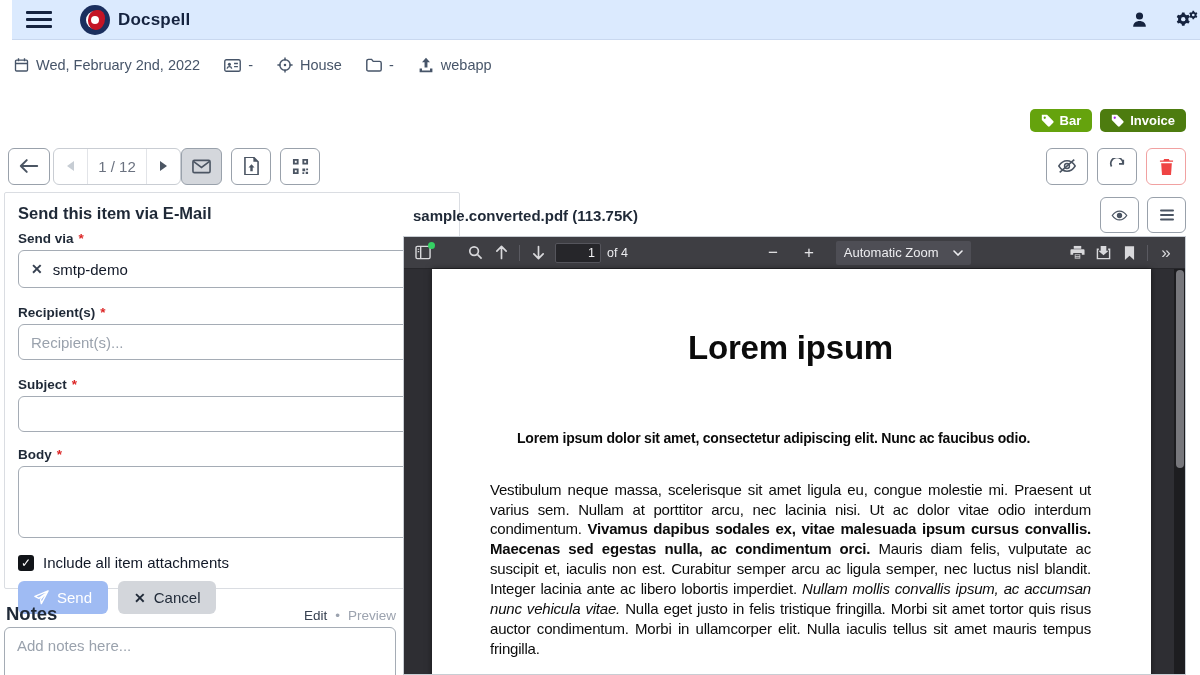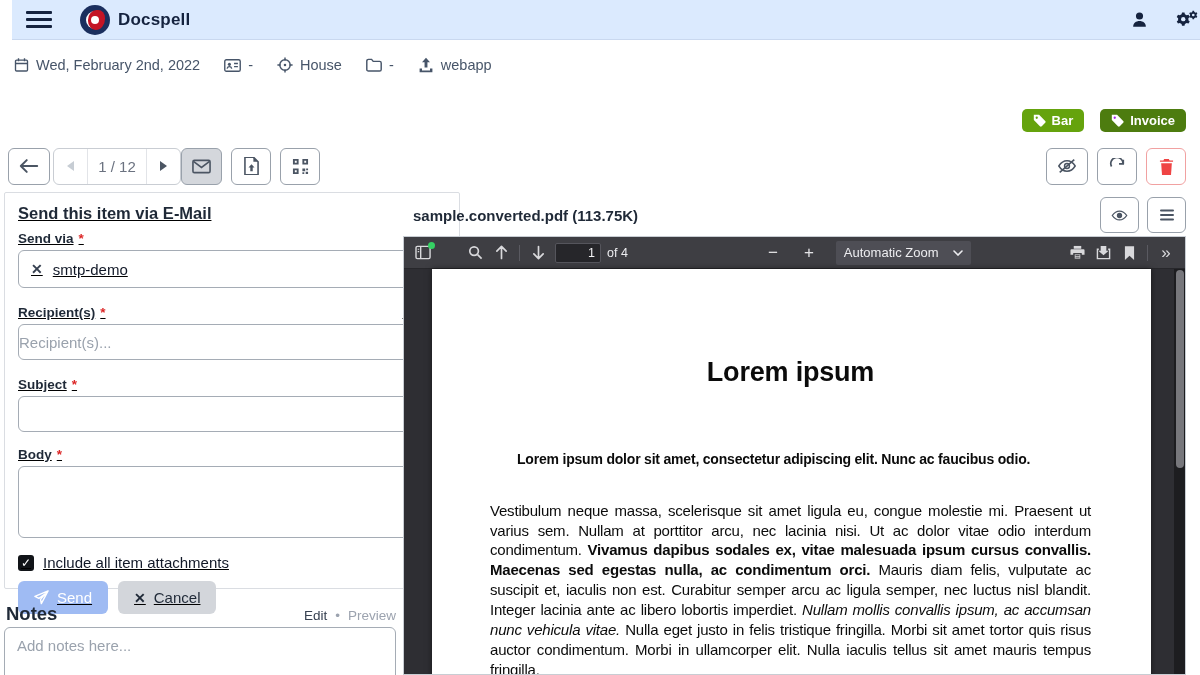--- a/index.html
+++ b/index.html
@@ -23,21 +23,21 @@
   .tb-icon { width:22px; height:22px; display:flex; align-items:center; justify-content:center; cursor:pointer; }
 
   
   .item-head { position:absolute; left:14px; top:48px; }
   .item-title { display:flex; align-items:center; gap:8px; font-size:24px; font-weight:bold; color:#1f2937; }
   .meta-row { display:flex; align-items:center; gap:7px; margin-top:9px; font-size:14.5px; color:#475569; }
   .meta-row svg { flex:0 0 auto; }
   .meta-gap { width:10px; }
 
   
-  .tags { position:absolute; right:14px; top:109px; display:flex; gap:16px; }
+  .tags { position:absolute; right:14px; top:109px; display:flex; gap:8px; }
   .tag { display:flex; align-items:center; gap:6px; color:#fff; font-weight:bold;
     font-size:13px; padding:4px 11px; border-radius:5px; cursor:pointer; }
 
   
   .toolbar { position:absolute; left:8px; right:14px; top:147px; height:38px;
     display:flex; align-items:center; }
   .btn { height:37px; min-width:40px; background:#fff; border:1px solid #99a1ab;
     border-radius:6px; display:flex; align-items:center; justify-content:center;
     color:#4b5563; cursor:pointer; padding:0 10px; }
   .btn + .btn { margin-left:9px; }
@@ -48,31 +48,31 @@
   .pager > div { display:flex; align-items:center; justify-content:center; }
   .pager .pg-prev { width:33px; color:#c7cdd4; cursor:pointer; }
   .pager .pg-num { width:60px; color:#6b7280; font-size:15px; border-left:1px solid #e2e4e8; border-right:1px solid #e2e4e8; }
   .pager .pg-next { width:33px; color:#4b5563; cursor:pointer; }
   .tri-l { width:0; height:0; border-top:5px solid transparent; border-bottom:5px solid transparent; border-right:7px solid currentColor; }
   .tri-r { width:0; height:0; border-top:5px solid transparent; border-bottom:5px solid transparent; border-left:7px solid currentColor; }
   .toolbar .spacer { flex:1; }
 
   
   .mail-card { position:absolute; left:4px; top:192px; width:456px; height:397px;
-    background:#fff; border:1px solid #dadde2; border-radius:2px; padding:11px 13px;text-decoration:underline; }
+    background:#fff; border:1px solid #dadde2; border-radius:2px; padding:11px 13px; }
   .mail-title { font-size:16.5px; font-weight:bold; color:#1f2937; }
   .field-label { font-size:13.5px; font-weight:bold; color:#1f2937; margin-top:10px; margin-bottom:4px; display:flex; align-items:center; }
   .req { color:#dc2626; margin-left:5px; font-weight:bold; }
   .more-link { margin-left:auto; color:#2563eb; font-weight:bold; font-size:13.5px; cursor:pointer; }
   .select-box { height:38px; border:1px solid #a5acb5; border-radius:6px; display:flex;
     align-items:center; padding:0 12px; gap:10px; font-size:15px; color:#111827; cursor:pointer; background:#fff; }
   .select-box .chev { margin-left:auto; color:#374151; }
   .x-glyph { font-size:14px; color:#374151; font-weight:bold; }
   .text-input { width:100%; height:36px; border:1px solid #a5acb5; border-radius:6px;
-    padding:0 0; font-size:15px; color:#111827; font-family:"Liberation Sans",sans-serif; outline:none; }
+    padding:0 12px; font-size:15px; color:#111827; font-family:"Liberation Sans",sans-serif; outline:none; }
   .text-input::placeholder, textarea::placeholder { color:#9aa2ad; }
   .body-area { width:100%; height:72px; border:1px solid #a5acb5; border-radius:6px;
     padding:8px 12px; font-size:15px; resize:none; outline:none; font-family:"Liberation Sans",sans-serif; position:relative; }
   .resize-wrap { position:relative; }
   .resize-grip { position:absolute; right:2px; bottom:3px; width:10px; height:10px;
     background:linear-gradient(135deg, transparent 0 50%, #9aa2ad 50% 56%, transparent 56% 66%, #9aa2ad 66% 72%, transparent 72% 82%, #9aa2ad 82% 88%, transparent 88%); pointer-events:none; }
   .check-row { display:flex; align-items:center; gap:9px; margin-top:12px; font-size:15px; color:#111827; }
   .checkbox { width:16px; height:16px; background:#111418; border-radius:3px; color:#fff;
     display:flex; align-items:center; justify-content:center; font-size:12px; cursor:pointer; }
   .btn-row { display:flex; gap:10px; margin-top:10px; }
@@ -116,21 +116,21 @@
   .plusminus { font-size:17px; color:#e4e4e7; }
   .dbl-chev { font-size:17px; color:#d9d9dc; }
 
   .pdf-scroll { position:absolute; left:0; top:32px; right:0; bottom:0; }
   .pdf-page { position:absolute; left:28px; top:0; width:719px; height:460px; background:#fff;
     box-shadow:0 0 6px rgba(0,0,0,.5); padding:60px 60px 0 58px; }
   .scrollbar { position:absolute; right:0; top:0; bottom:0; width:11px; background:#1d1d20; }
   .scroll-thumb { position:absolute; left:1.5px; top:1px; width:8px; height:198px; background:#77777c; border-radius:4px; }
 
   .doc-font { color:#0b0b0b; letter-spacing:-0.2px; }
-  .doc-title { text-align:center; font-size:27px; font-weight:bold; margin-top:28px; }
+  .doc-title { text-align:center; font-size:33px; font-weight:bold; }
   .doc-subtitle { font-size:14px; font-weight:bold; margin-top:62px; text-indent:27px; line-height:1.33; text-align:left; }
   .doc-body { margin-top:32px; font-size:15px; line-height:1.33; text-align:justify; }
 
   svg { display:block; }
 </style>
 </head>
 <body>
 
 <div class="stage">
 

